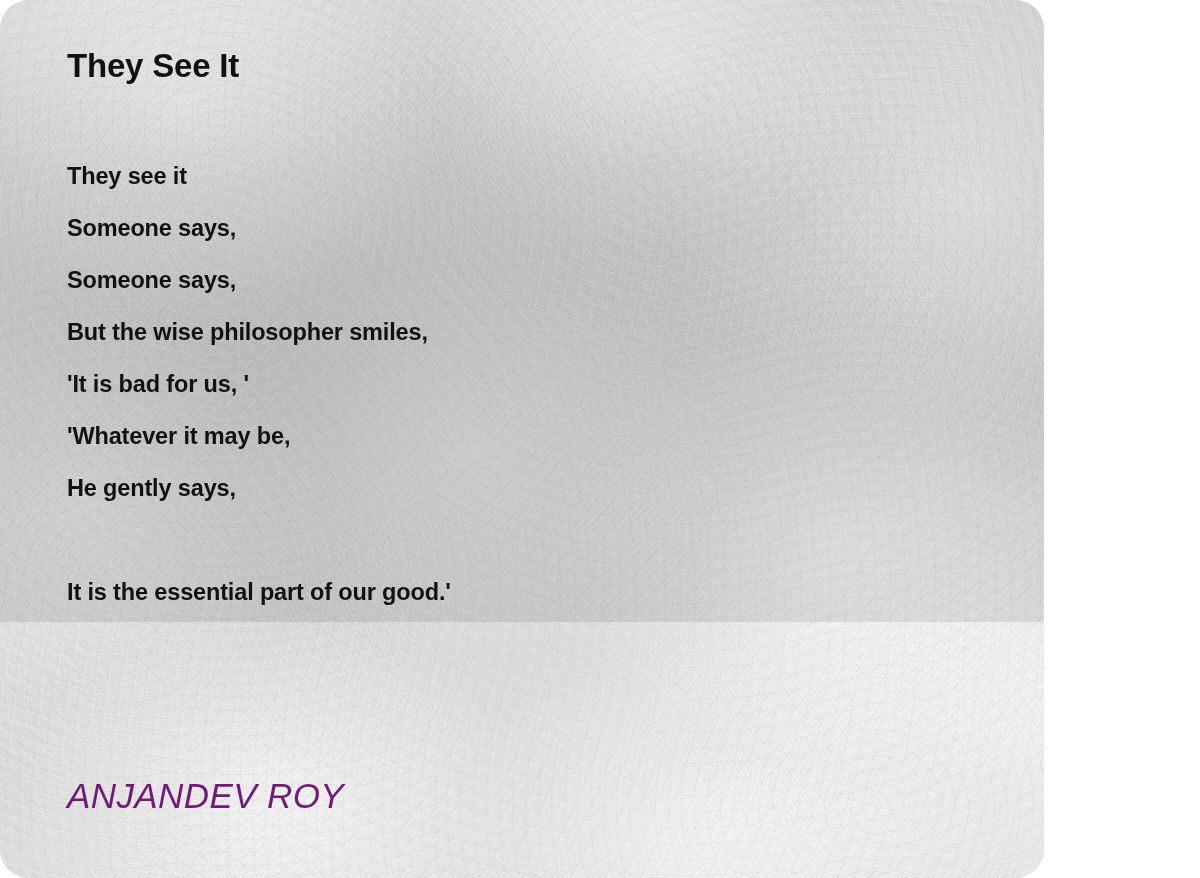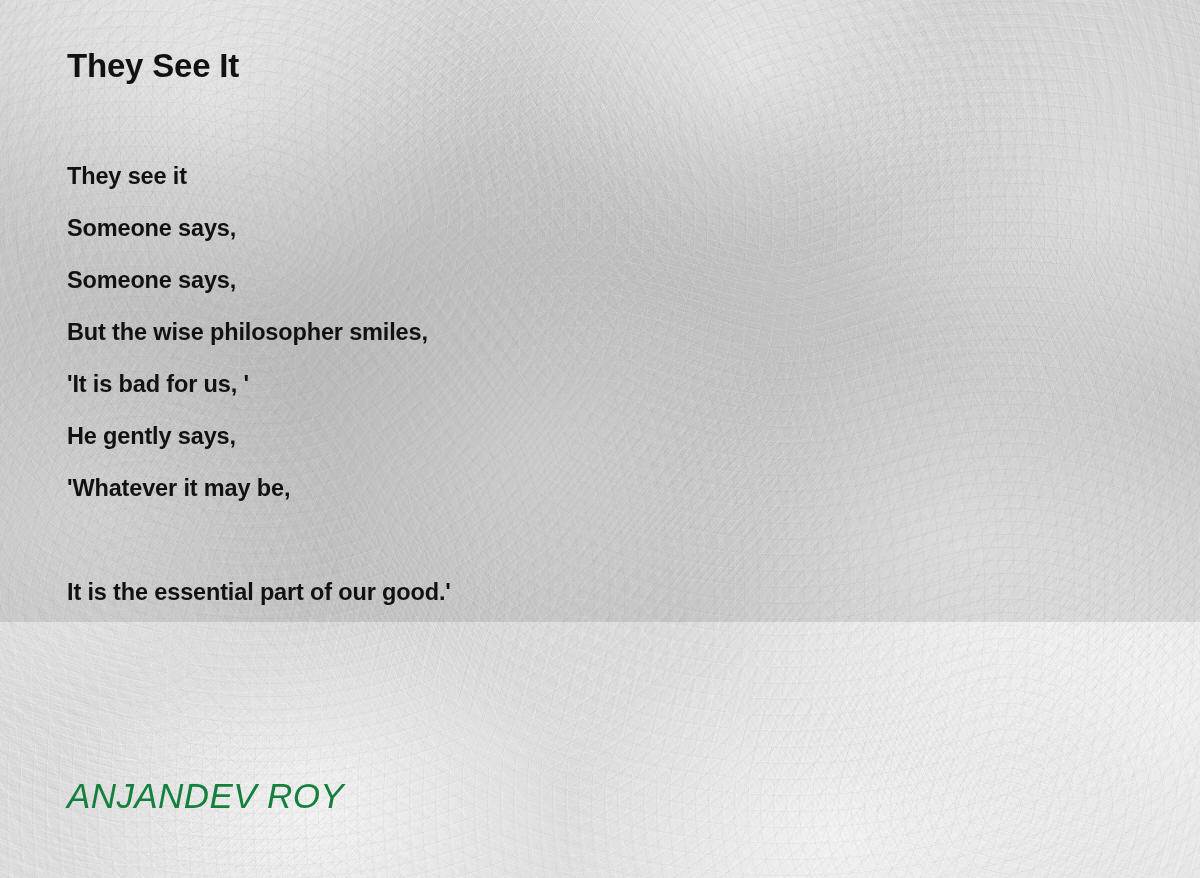--- a/index.html
+++ b/index.html
@@ -4,25 +4,26 @@
 <title>They See It</title>
 <style>
   html, body {
     margin: 0;
     padding: 0;
     background: #ffffff;
   }
 
   #poem-card {
     position: relative;
-    width: 1200px;
+    width: 1044px;
     height: 878px;
     overflow: hidden;
     background-color: #d9d9d9;
     font-family: "Liberation Sans", sans-serif;
+    border-radius: 29px;
     -webkit-font-smoothing: antialiased;
   }
 
   
   .tex {
     position: absolute;
     inset: 0;
     pointer-events: none;
   }
 
@@ -202,21 +203,21 @@
   }
 
   #poem-author {
     position: absolute;
     top: 776px;
     left: 0;
     margin: 0;
     font-size: 35px;
     font-style: italic;
     font-weight: normal;
-    color: #15803d;
+    color: #701a75;
     letter-spacing: 0.4px;
     white-space: pre;
   }
 </style>
 </head>
 <body>
 
 <div id="poem-card">
 
   <div class="tex tex-base"></div>
@@ -232,22 +233,22 @@
   <div id="poem-content">
 
     <h1 id="poem-title">They See It</h1>
 
     <div id="poem-body">
       <div class="poem-line">They see it</div>
       <div class="poem-line">Someone says,</div>
       <div class="poem-line">Someone says,</div>
       <div class="poem-line">But the wise philosopher smiles,</div>
       <div class="poem-line">'It is bad for us, '</div>
+      <div class="poem-line">'Whatever it may be,</div>
       <div class="poem-line">He gently says,</div>
-      <div class="poem-line">'Whatever it may be,</div>
       <div class="poem-line blank"></div>
       <div class="poem-line">It is the essential part of our good.'</div>
     </div>
 
     <div id="poem-author">ANJANDEV ROY</div>
 
   </div>
 </div>
 
 </body></html>

